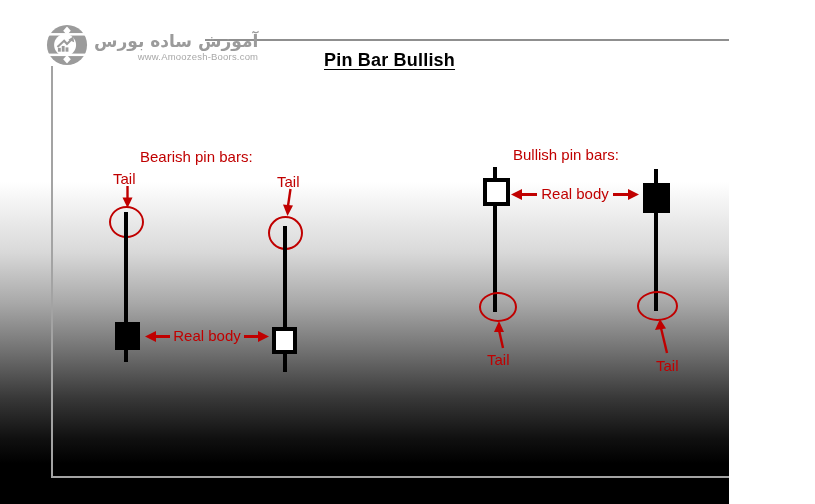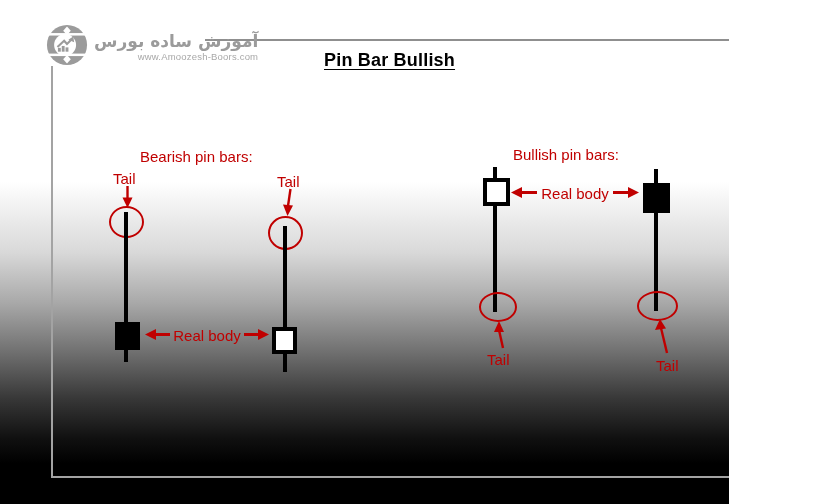--- a/index.html
+++ b/index.html
@@ -31,21 +31,21 @@
 
   .wick { position:absolute; width:4px; background:#000; }
   .candle-body { position:absolute; }
   .body-filled { background:#000; }
   .body-hollow { background:#fff; border:4px solid #000; box-sizing:border-box; }
   .tail-circle { position:absolute; border:2.5px solid #c00000; border-radius:50%;
                  background:transparent; box-sizing:border-box; }
   .tail-label { position:absolute; color:#c00000; font-size:15px; }
   .arrow-svg { position:absolute; overflow:visible; }
 
-  .realbody-label { position:absolute; display:flex; align-items:flex-start;
+  .realbody-label { position:absolute; display:flex; align-items:center;
                     justify-content:space-between; height:16px; }
   .realbody-text { color:#c00000; font-size:15px; white-space:nowrap; line-height:16px; }
 </style>
 </head>
 <body>
 
 <div class="stage">
 
   <div class="frame-line frame-top" style="left:205px; top:39px; width:574px; height:2px;"></div>
   <div class="frame-line" style="left:777px; top:39px; width:2px; height:439px;"></div>

